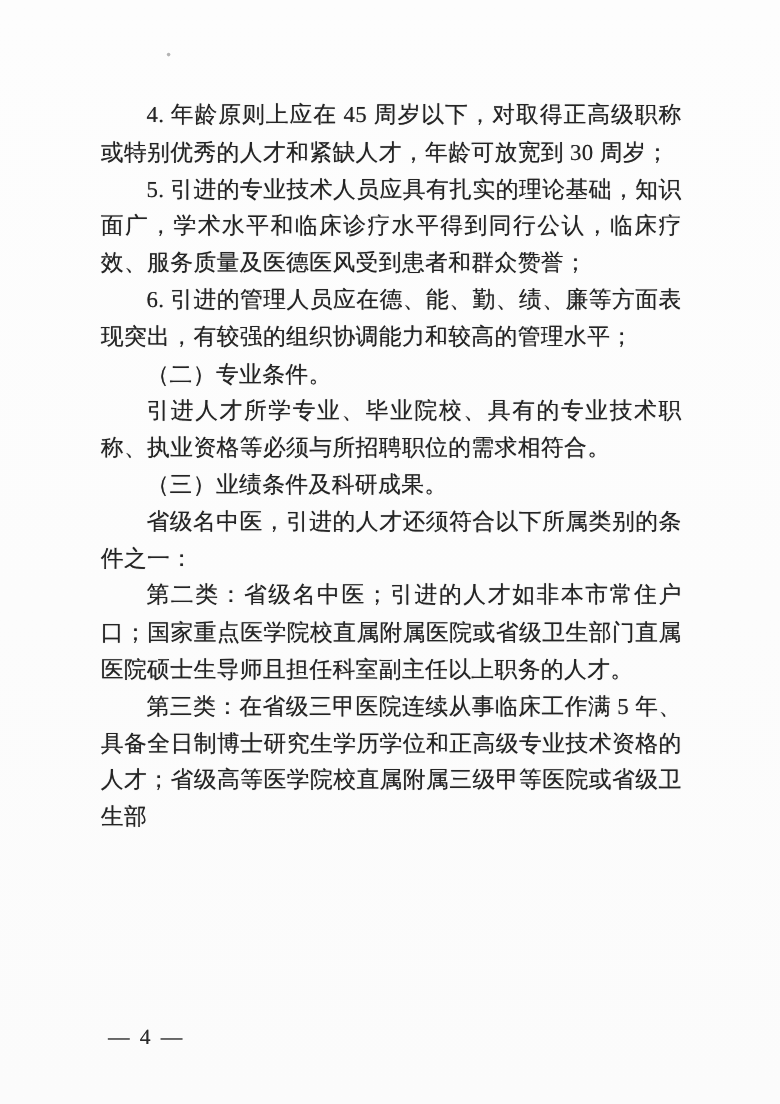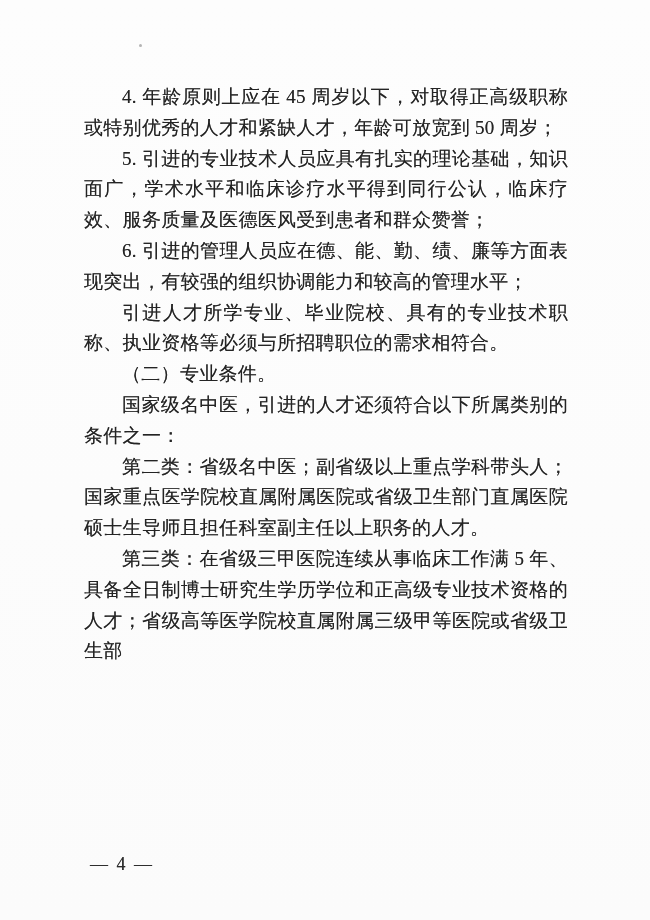--- a/index.html
+++ b/index.html
@@ -57,25 +57,26 @@
   }
 </style>
 </head>
 <body>
 
 <div class="scan-page">
 
   <div class="speck"></div>
 
   <div class="text-block">
-    <p>4. 年龄原则上应在 45 周岁以下，对取得正高级职称或特别优秀的人才和紧缺人才，年龄可放宽到 50 周岁；</p>
+    <p>4. 年龄原则上应在 45 周岁以下，对取得正高级职称或特别优秀的人才和紧缺人才，年龄可放宽到 30 周岁；</p>
     <p>5. 引进的专业技术人员应具有扎实的理论基础，知识面广，学术水平和临床诊疗水平得到同行公认，临床疗效、服务质量及医德医风受到患者和群众赞誉；</p>
     <p>6. 引进的管理人员应在德、能、勤、绩、廉等方面表现突出，有较强的组织协调能力和较高的管理水平；</p>
+    <p>（二）专业条件。</p>
     <p>引进人才所学专业、毕业院校、具有的专业技术职称、执业资格等必须与所招聘职位的需求相符合。</p>
-    <p>（二）专业条件。</p>
-    <p>国家级名中医，引进的人才还须符合以下所属类别的条件之一：</p>
-    <p>第二类：省级名中医；副省级以上重点学科带头人；国家重点医学院校直属附属医院或省级卫生部门直属医院硕士生导师且担任科室副主任以上职务的人才。</p>
+    <p>（三）业绩条件及科研成果。</p>
+    <p>省级名中医，引进的人才还须符合以下所属类别的条件之一：</p>
+    <p>第二类：省级名中医；引进的人才如非本市常住户口；国家重点医学院校直属附属医院或省级卫生部门直属医院硕士生导师且担任科室副主任以上职务的人才。</p>
     <p>第三类：在省级三甲医院连续从事临床工作满 5 年、具备全日制博士研究生学历学位和正高级专业技术资格的人才；省级高等医学院校直属附属三级甲等医院或省级卫生部</p>
   </div>
 
   <div class="page-footer">— 4 —</div>
 
 </div>
 
 </body></html>

